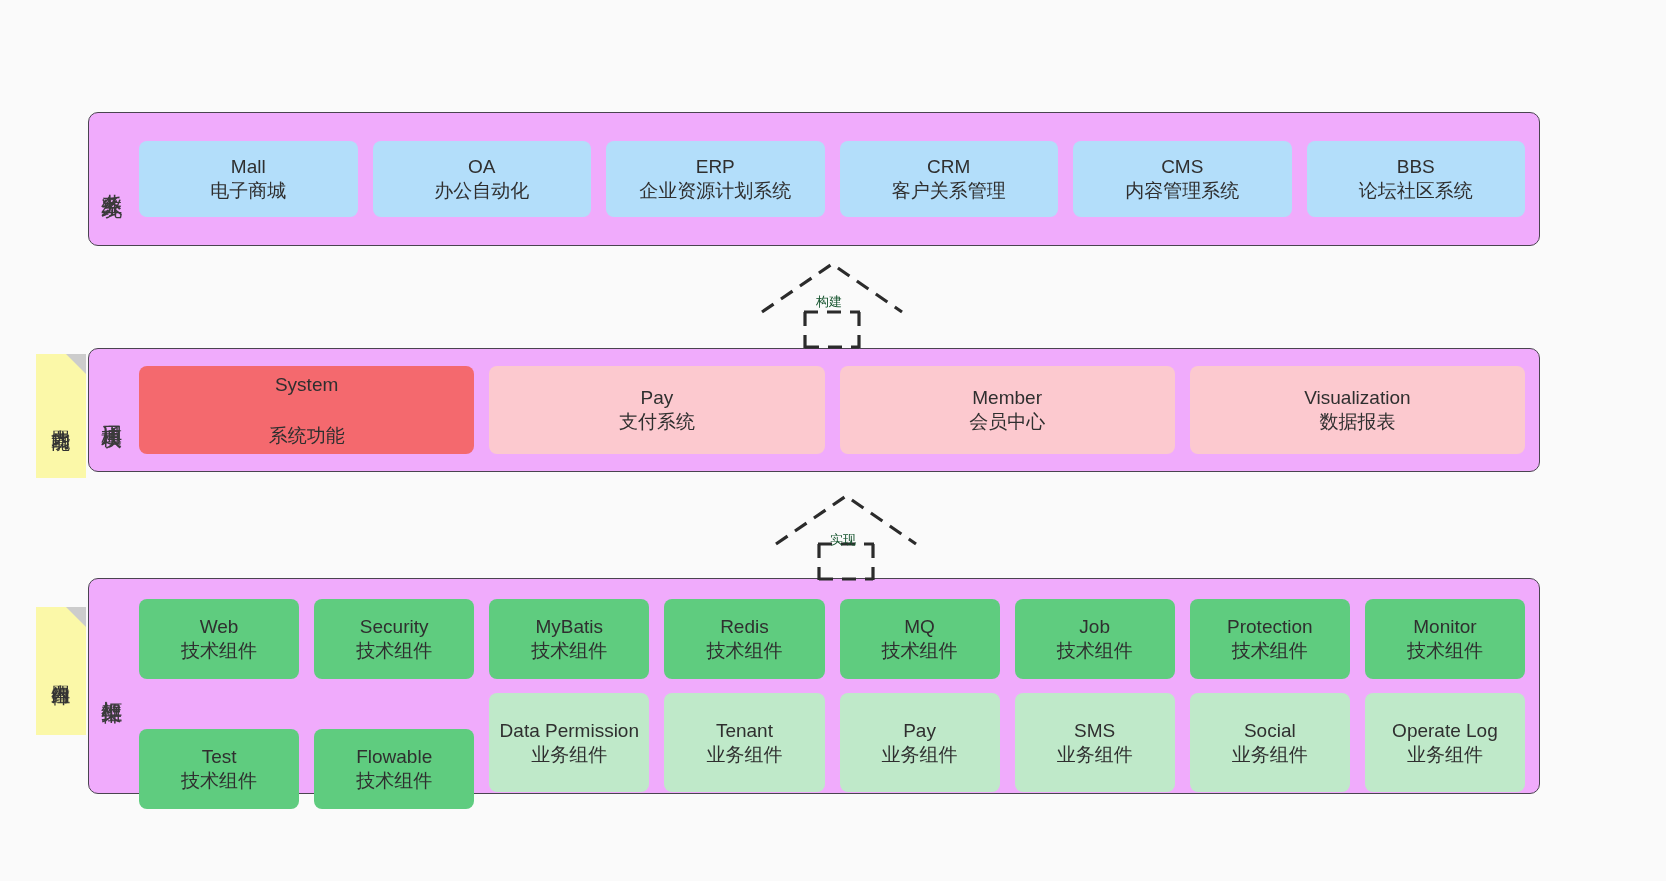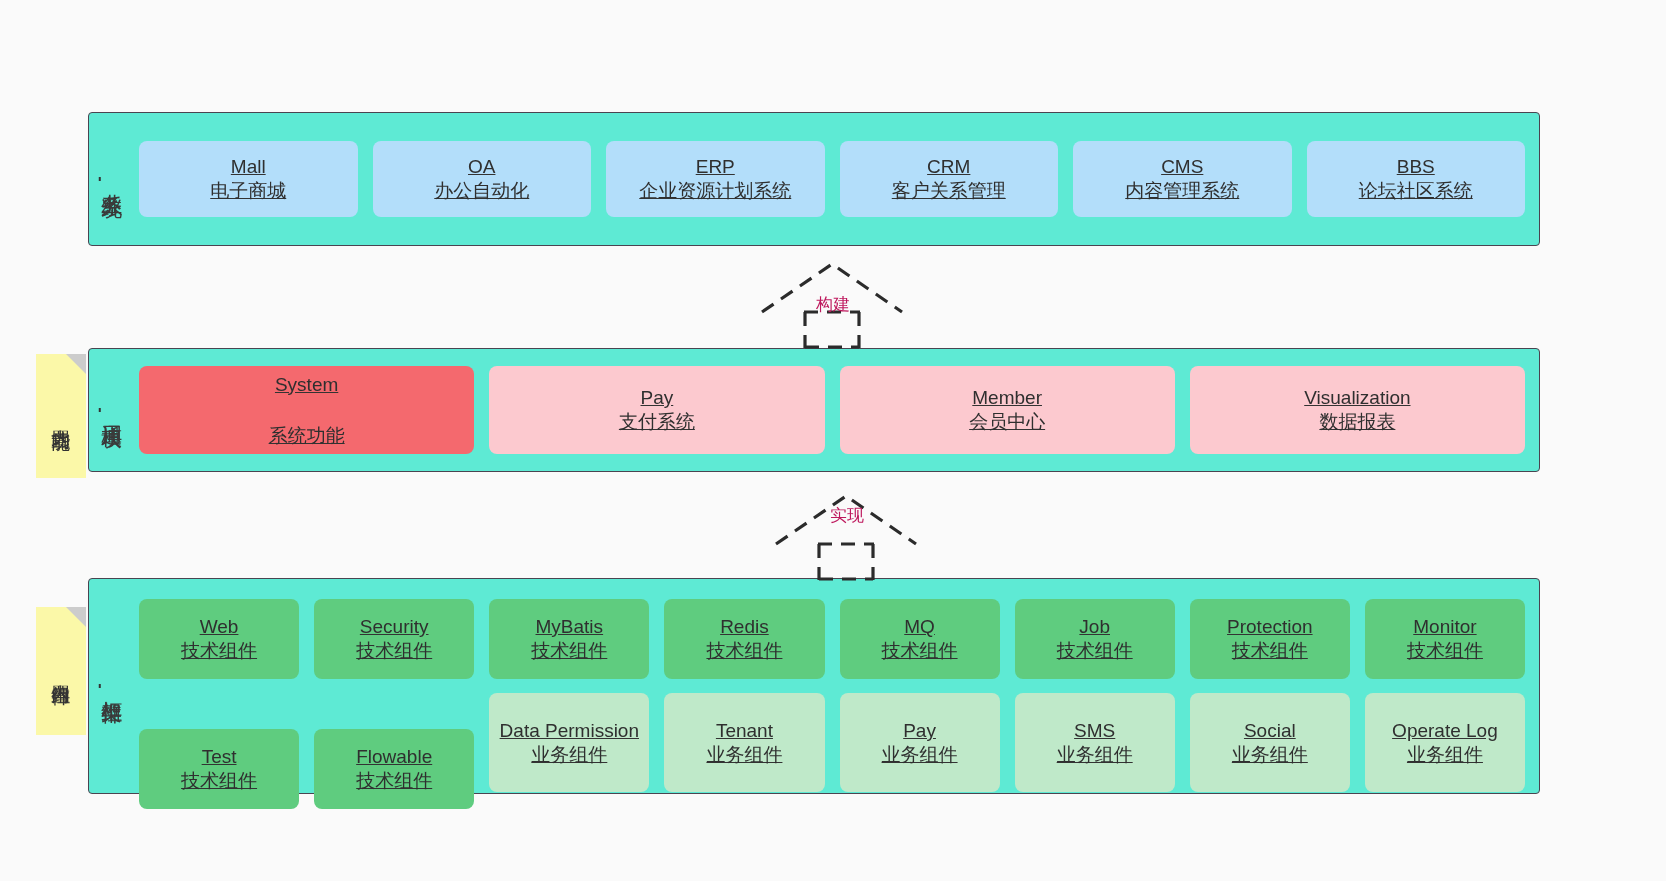--- a/index.html
+++ b/index.html
@@ -17,27 +17,26 @@
   }
   #canvas {
     position: relative;
     width: 1666px;
     height: 881px;
   }
 
   
   .layer {
     position: absolute;
-    background: #5eead4;
+    background: #f0abfc;
     border: 1.6px solid #4a4450;
-    border-radius: 4px;
+    border-radius: 10px;
     box-sizing: border-box;
     display: flex;
     align-items: stretch;
-    text-decoration: underline;
   }
 
   
   .layer-title {
     flex: 0 0 auto;
     width: 46px;
     display: flex;
     align-items: center;
     justify-content: center;
     font-size: 21px;
@@ -116,22 +115,22 @@
     border-top: 20px solid #cccccc;
   }
 
   
   .arrow-wrap {
     position: absolute;
     z-index: 4;
   }
   .arrow-label {
     position: absolute;
-    font-size: 17px;
-    color: #be185d;
+    font-size: 13px;
+    color: #14532d;
     white-space: nowrap;
     background: transparent;
     z-index: 6;
   }
 </style>
 </head>
 <body>
 
 <div id="canvas">
 
@@ -213,21 +212,21 @@
 
   <div class="arrow-wrap" style="left:766px; top:490px; width:160px; height:92px;">
     <svg width="160" height="92" viewBox="0 0 160 92">
       <path d="M 10 54 L 80 6 L 150 54" fill="none" stroke="#2b2b2b" stroke-width="3.2" stroke-dasharray="14,9" stroke-linecap="butt"></path>
       <path d="M 52 54 L 108 54" fill="none" stroke="#2b2b2b" stroke-width="3.2" stroke-dasharray="14,9" stroke-linecap="butt"></path>
       <path d="M 53 54 L 53 90" fill="none" stroke="#2b2b2b" stroke-width="3.2" stroke-dasharray="14,9" stroke-linecap="butt"></path>
       <path d="M 107 54 L 107 90" fill="none" stroke="#2b2b2b" stroke-width="3.2" stroke-dasharray="14,9" stroke-linecap="butt"></path>
       <path d="M 53 89 L 107 89" fill="none" stroke="#2b2b2b" stroke-width="3.2" stroke-dasharray="14,9" stroke-linecap="butt"></path>
     </svg>
   </div>
-  <div class="arrow-label" style="left:830px; top:504px;">实现</div>
+  <div class="arrow-label" style="left:830px; top:531px;">实现</div>
 
   <div class="note" style="left:36px; top:607px; width:50px; height:128px;">
     <span class="fold"></span>
     <span>内置组件</span>
   </div>
 
   <div class="layer" id="layer-framework" style="left:88px; top:578px; width:1452px; height:216px;">
     <div class="layer-title">框架组件</div>
     <div class="layer-body">
 

